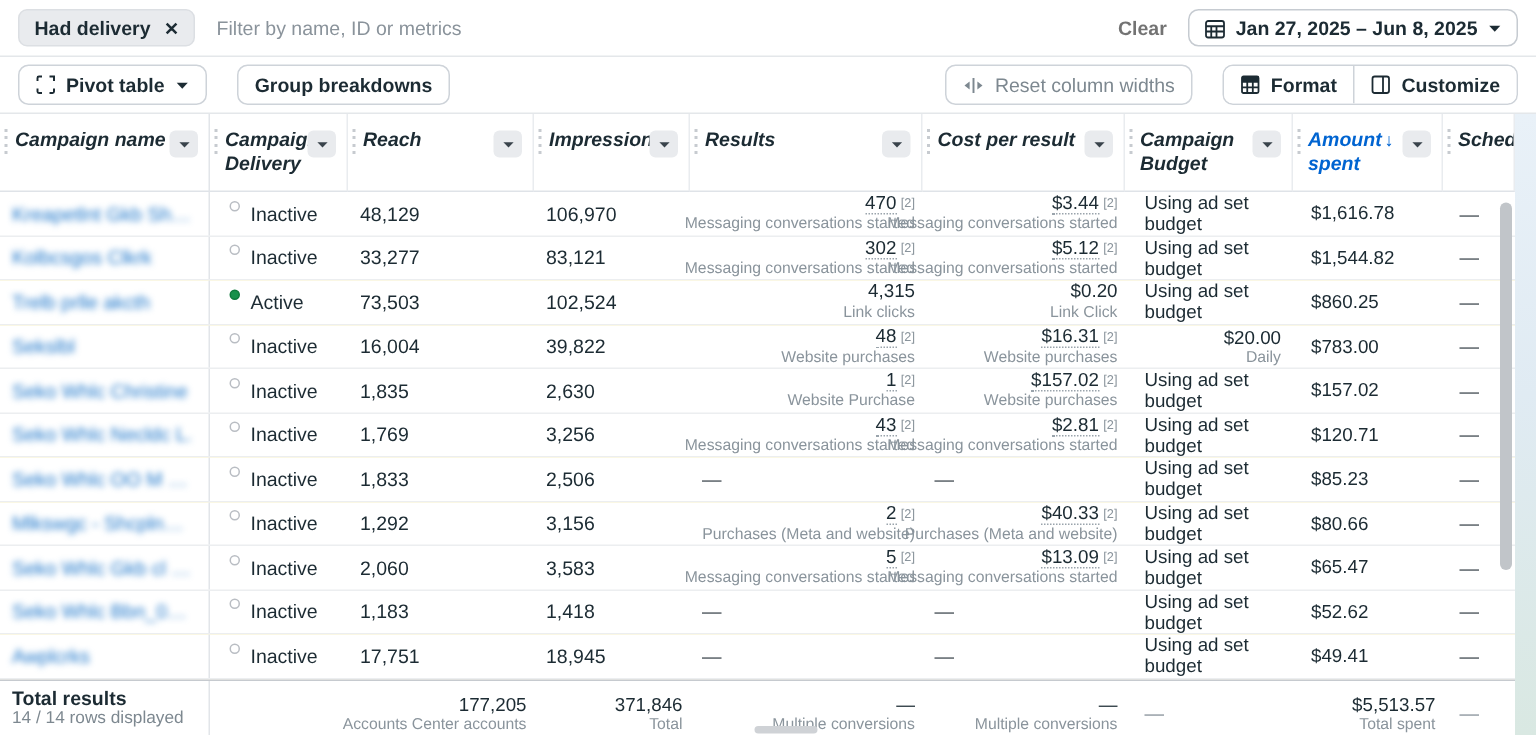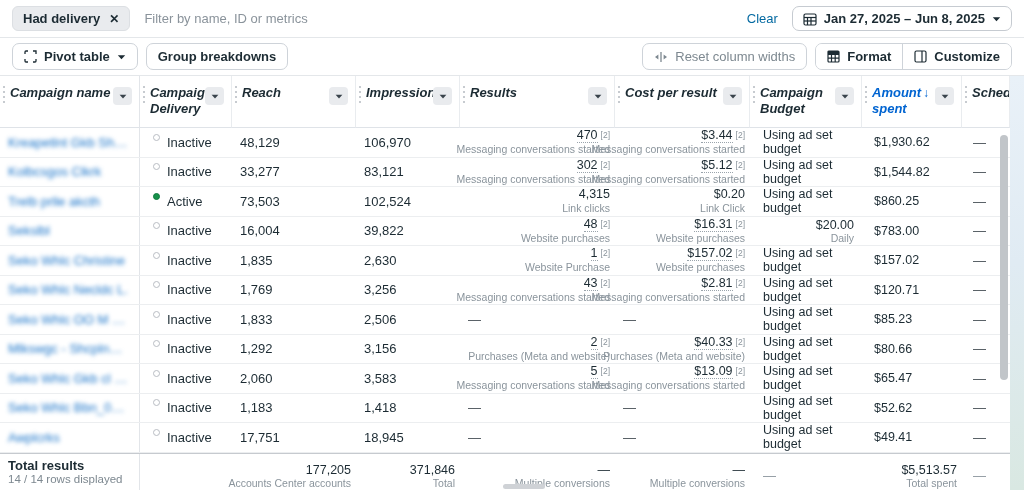--- a/index.html
+++ b/index.html
@@ -8,28 +8,28 @@
   .app { position:relative; width:1024px; height:490px; background:#fff; overflow:hidden; }
 
   
   .filterbar { position:absolute; left:0; top:0; width:1024px; height:38px;
     display:flex; align-items:center; padding:10px 12px; gap:14px; border-bottom:1px solid #e4e7ea; background:#fff; }
   .chip { display:inline-flex; align-items:center; gap:9px; background:#e9ebee; border:1px solid #dcdfe3;
     border-radius:6px; padding:4px 10px; font-size:13px; font-weight:600; color:#1c2b33; }
   .chip .x { font-size:12px; font-weight:700; color:#1c2b33; cursor:pointer; line-height:1; }
   .filter-input { flex:1 1 auto; border:none; outline:none; font-size:13px; color:#1c2b33; background:transparent; }
   .filter-input::placeholder { color:#8a939b; }
-  .clear-link { font-size:13px; color:#0369a1; white-space:nowrap; cursor:pointer; }
+  .clear-link { font-size:13px; color:#737373; white-space:nowrap; cursor:pointer;font-weight:bold; }
   .date-btn { display:inline-flex; align-items:center; gap:7px; border:1px solid #c6cbd1; border-radius:7px;
     background:#fff; padding:4px 10px; font-size:13px; font-weight:700; color:#1c2b33; white-space:nowrap; cursor:pointer; }
   .caret-svg { display:inline-block; }
 
   
   .toolbar { position:absolute; left:0; top:38px; width:1024px; height:38px; display:flex; align-items:center;
-    padding:0 12px; gap:8px; border-bottom:1px solid #e4e7ea; background:#fff; }
+    padding:0 12px; gap:20px; border-bottom:1px solid #e4e7ea; background:#fff; }
   .tbtn { display:inline-flex; align-items:center; gap:7px; border:1px solid #ced3d9; border-radius:7px;
     background:#fff; padding:5px 11px; font-size:13px; font-weight:600; color:#1c2b33; white-space:nowrap; cursor:pointer; }
   .tbtn.muted { color:#7d8890; font-weight:400; }
   .toolbar .spacer { flex:1; }
   .seg { display:inline-flex; border:1px solid #ced3d9; border-radius:7px; overflow:hidden; }
   .seg .tbtn { border:none; border-radius:0; }
   .seg .tbtn + .tbtn { border-left:1px solid #ced3d9; }
 
   
   .table { position:absolute; left:0; top:76px; width:1010px; }
@@ -284,21 +284,21 @@
           <div class="cell c3 num-cell">106,970</div>
           <div class="cell c4 two-line">
             <div class="val"><span class="u">470</span><span class="ref">[2]</span></div>
             <div class="sub">Messaging conversations started</div>
           </div>
           <div class="cell c5 two-line">
             <div class="val"><span class="u">$3.44</span><span class="ref">[2]</span></div>
             <div class="sub">Messaging conversations started</div>
           </div>
           <div class="cell c6 budget-cell">Using ad set budget</div>
-          <div class="cell c7 spent-cell">$1,930.62</div>
+          <div class="cell c7 spent-cell">$1,616.78</div>
           <div class="cell c8 sched-cell">—</div>
         </div>
         <div class="trow">
           <div class="cell c0 name-cell">
             <span class="name-link">Kolbcsgos Clkrk</span>
           </div>
           <div class="cell c1 del-cell">
             <span class="dot inactive"></span>
             <span>Inactive</span>
           </div>

